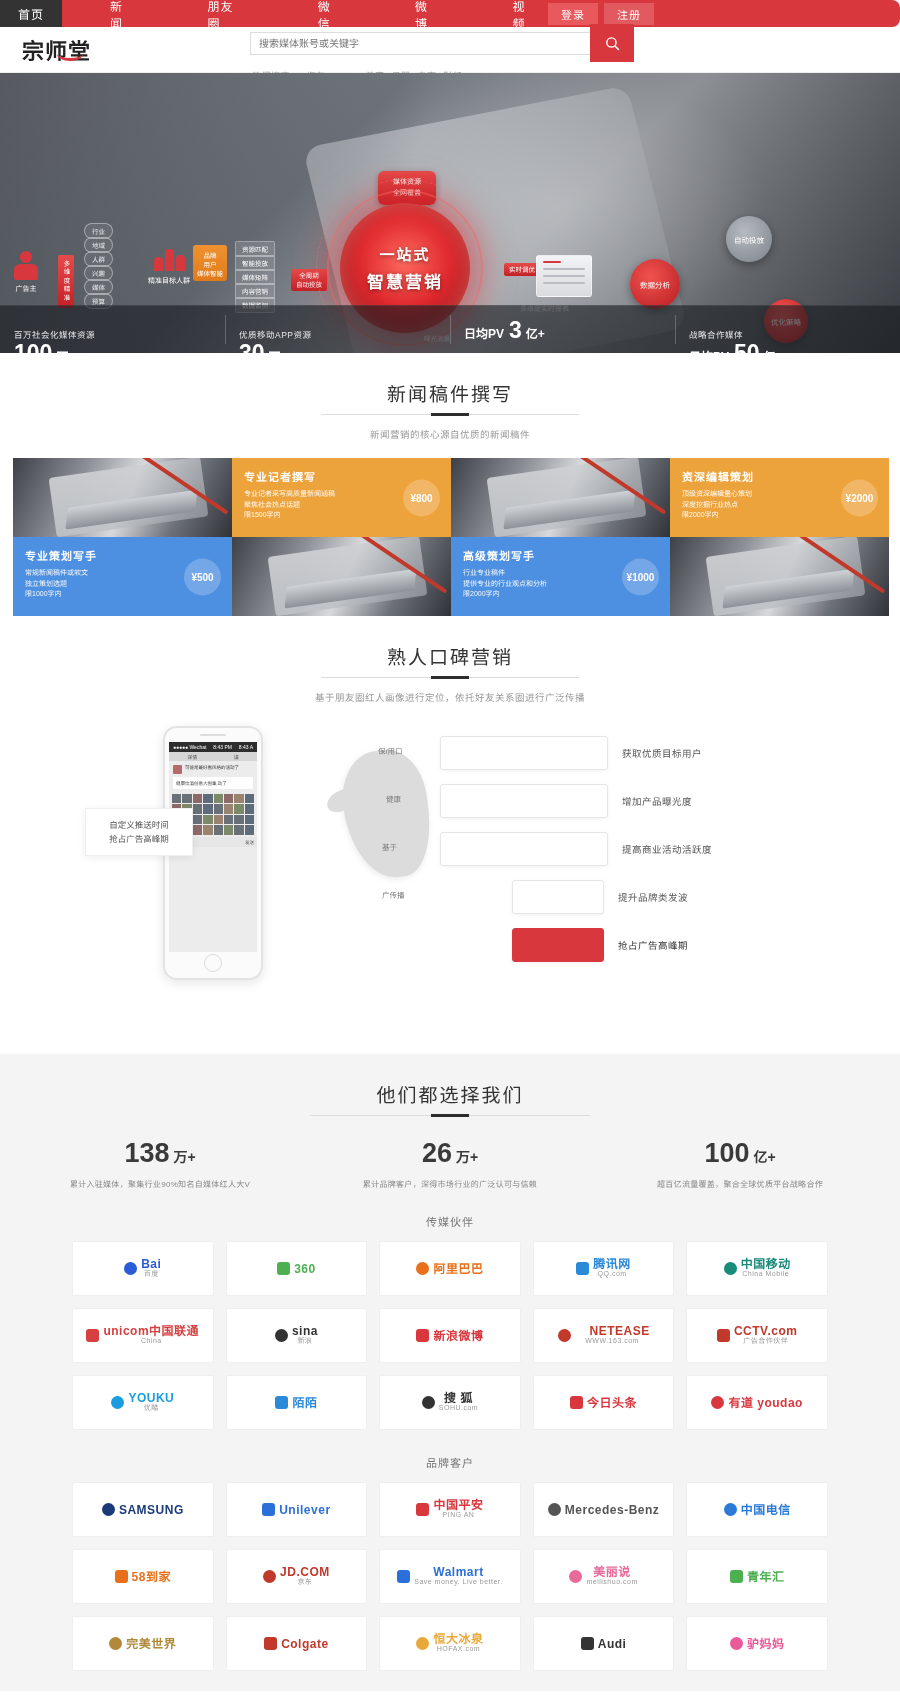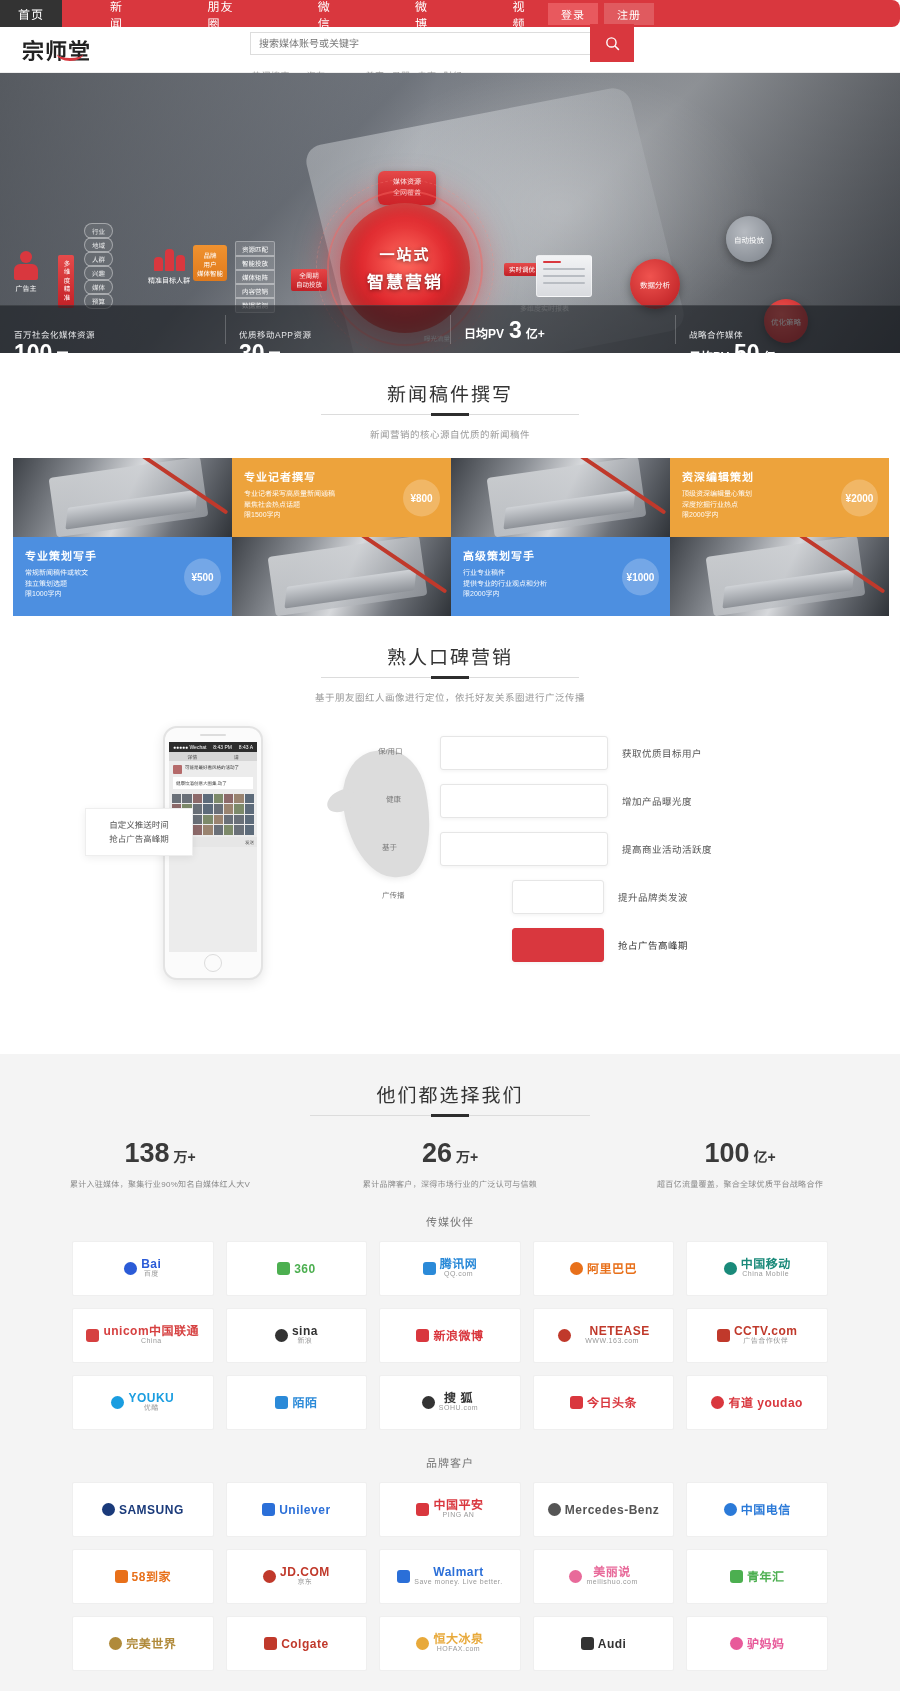--- a/index.html
+++ b/index.html
@@ -674,37 +674,37 @@
         <div class="logo-cell">
           <div class="logo-txt">
             <span class="sq-ico" style="background: rgb(76, 175, 80);"></span>
             <span class="logo-stack">
               <span style="color: rgb(76, 175, 80);">360</span>
             </span>
           </div>
         </div>
         <div class="logo-cell">
           <div class="logo-txt">
+            <span class="dot-ico" style="background: rgb(232, 112, 26);"></span>
+            <span class="logo-stack">
+              <span style="color: rgb(232, 112, 26);">阿里巴巴</span>
+            </span>
+          </div>
+        </div>
+        <div class="logo-cell">
+          <div class="logo-txt">
             <span class="sq-ico" style="background: rgb(43, 138, 216);"></span>
             <span class="logo-stack">
               <span style="color: rgb(43, 138, 216);">腾讯网</span>
               <span class="logo-sm">QQ.com</span>
             </span>
           </div>
         </div>
         <div class="logo-cell">
           <div class="logo-txt">
-            <span class="dot-ico" style="background: rgb(232, 112, 26);"></span>
-            <span class="logo-stack">
-              <span style="color: rgb(232, 112, 26);">阿里巴巴</span>
-            </span>
-          </div>
-        </div>
-        <div class="logo-cell">
-          <div class="logo-txt">
             <span class="dot-ico" style="background: rgb(26, 138, 122);"></span>
             <span class="logo-stack">
               <span style="color: rgb(26, 138, 122);">中国移动</span>
               <span class="logo-sm">China Mobile</span>
             </span>
           </div>
         </div>
         <div class="logo-cell">
           <div class="logo-txt">
             <span class="sq-ico" style="background: rgb(214, 64, 64);"></span>

